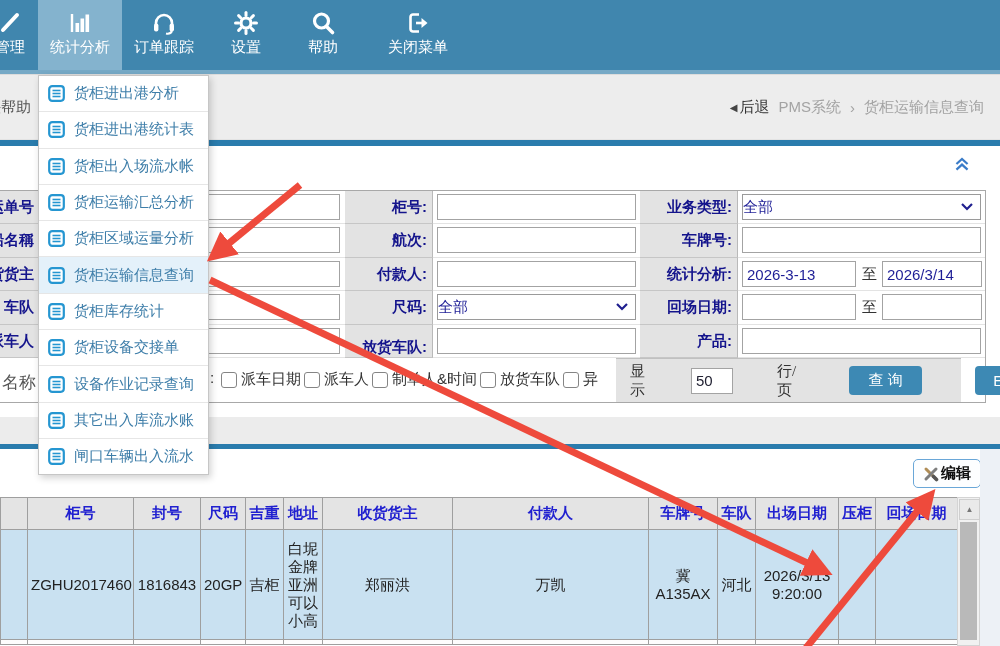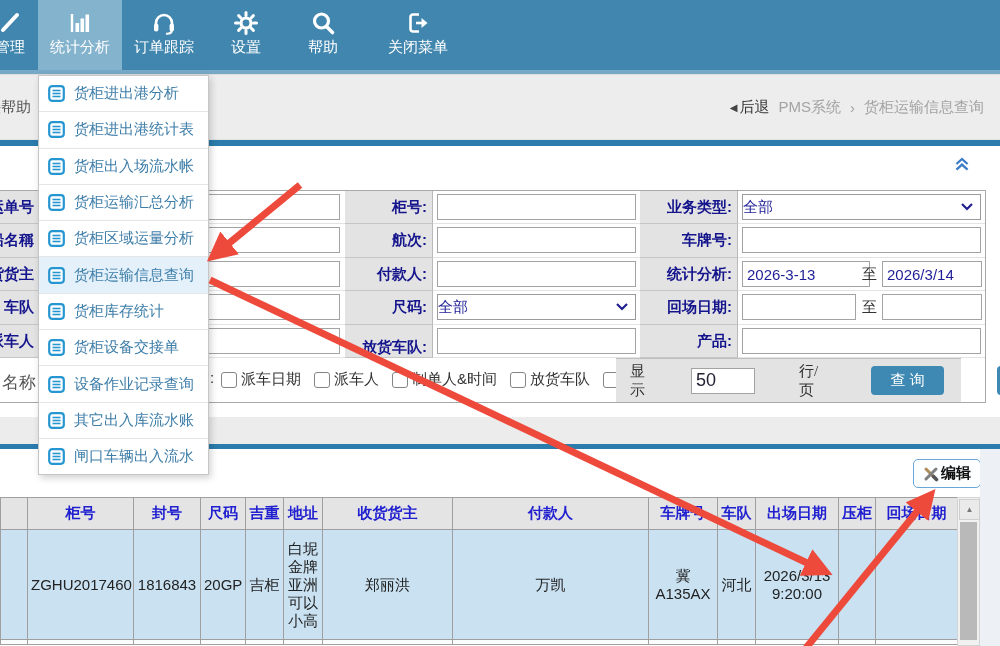--- a/index.html
+++ b/index.html
@@ -30,21 +30,21 @@
   .flab{background:#e3e3e3;border-right:1px solid #b9b9b9;border-bottom:1px solid #c6c6c6;
         display:flex;align-items:center;justify-content:flex-end;padding-right:5px;
         color:#14148c;font-weight:bold;font-size:15px;white-space:nowrap;}
   .fin{border-bottom:1px solid #e3e3e3;}
   .tin{position:absolute;top:3px;height:26px;border:1px solid #a3a3a3;box-sizing:border-box;
        font-size:15px;color:#1e1e96;padding:0 4px;font-family:inherit;background:#fff;}
   .sel{position:absolute;top:3px;height:26px;border:1px solid #9a9a9a;box-sizing:border-box;background:#fff;
        display:flex;align-items:center;padding-left:0;font-size:15px;color:#1e1e96;cursor:pointer;}
   .sel svg{position:absolute;right:7px;top:8px;}
   .zhi{position:absolute;top:7px;font-size:15px;color:#333;}
-  .cbrow{position:absolute;display:flex;align-items:center;gap:13px;}
+  .cbrow{position:absolute;display:flex;align-items:center;gap:3px;}
   .cbitem{display:flex;align-items:center;gap:4px;font-size:15px;color:#333;white-space:nowrap;cursor:pointer;}
   .cb{width:16px;height:16px;background:#fff;border:1.5px solid #858585;border-radius:3px;box-sizing:border-box;}
   .pagercell{background:#e3e3e3;border-top:1px solid #c0c0c0;display:flex;align-items:center;font-size:15px;color:#333;}
   .btn{height:29px;border:none;border-radius:4px;background:#3d89b4;color:#fff;font-size:15px;
        font-family:inherit;cursor:pointer;padding:0 12px;min-width:73px;}
   
   .grayband{position:absolute;left:0;top:417px;width:1000px;height:27px;background:#ececec;}
   .blueline2{position:absolute;left:0;top:444px;width:1000px;height:5px;background:#2a7cad;}
   .editbtn{position:absolute;left:913px;top:459px;width:68px;height:29px;background:#fdfeff;
            border:1px solid #6aa7d8;border-radius:5px;display:flex;align-items:center;justify-content:center;
@@ -260,21 +260,21 @@
       <span>全部</span>
       <svg width="12" height="8" viewBox="0 0 12 8" fill="none">
           <path d="M1,1 L6,6 L11,1" stroke="#1f1f8f" stroke-width="2.2"></path>
         </svg>
     </div>
   </div>
   <div class="fcell fin" style="left:738px;width:247px;top:33px;height:34px;">
       <input class="tin" style="left: 4px; width: 239px;">
     </div>
   <div class="fcell fin" style="left:738px;width:247px;top:67px;height:33px;">
-    <input class="tin" style="left: 4px; width: 128px;" value="2026-3-13">
+    <input class="tin" style="left: 4px; width: 114px;" value="2026-3-13">
     <span class="zhi" style="left:124px;">至</span>
     <input class="tin" style="left: 144px; width: 100px;" value="2026/3/14">
   </div>
   <div class="fcell fin" style="left:738px;width:247px;top:100px;height:34px;">
     <input class="tin" style="left: 4px; width: 114px;">
     <span class="zhi" style="left:124px;">至</span>
     <input class="tin" style="left: 144px; width: 100px;">
   </div>
   <div class="fcell fin" style="left:738px;width:247px;top:134px;height:33px;">
       <input class="tin" style="left: 4px; width: 239px;">
@@ -301,21 +301,21 @@
           <span>放货车队</span>
         </span>
       <span class="cbitem">
           <span class="cb"></span>
           <span>异</span>
         </span>
     </div>
   </div>
   <div class="fcell pagercell" style="left:616px;width:345px;top:167px;height:44px;gap:44px;">
     <span style="margin-left:14px;">显示</span>
-    <input style="width: 64px; height: 26px; border: 1px solid rgb(163, 163, 163); box-sizing: border-box; margin-left: 2px; font-size: 18px; color: rgb(34, 34, 51); padding: 5px 4px; font-family: inherit;" value="50">
+    <input style="width: 42px; height: 26px; border: 1px solid rgb(163, 163, 163); box-sizing: border-box; margin-left: 2px; font-size: 15px; color: rgb(34, 34, 51); padding: 5px 4px; font-family: inherit;" value="50">
     <span style="margin-left:0;font-family:Liberation Serif, serif;">行/页</span>
     <button class="btn" style="margin-left:9px;">查 询</button>
     <button class="btn" style="margin-left:9px;">Excel</button>
   </div>
 </div>
 
 <div class="grayband"></div>
 <div class="blueline2"></div>
 <button class="editbtn">
   <svg width="16" height="16" viewBox="0 0 16 16">

